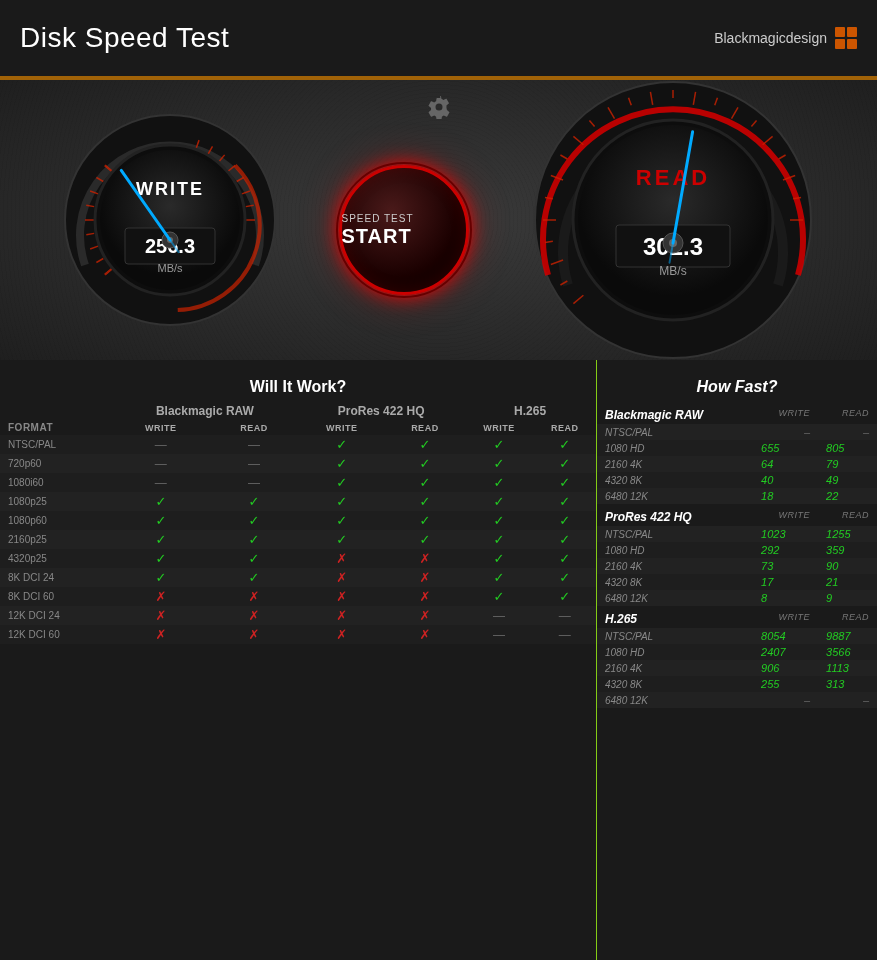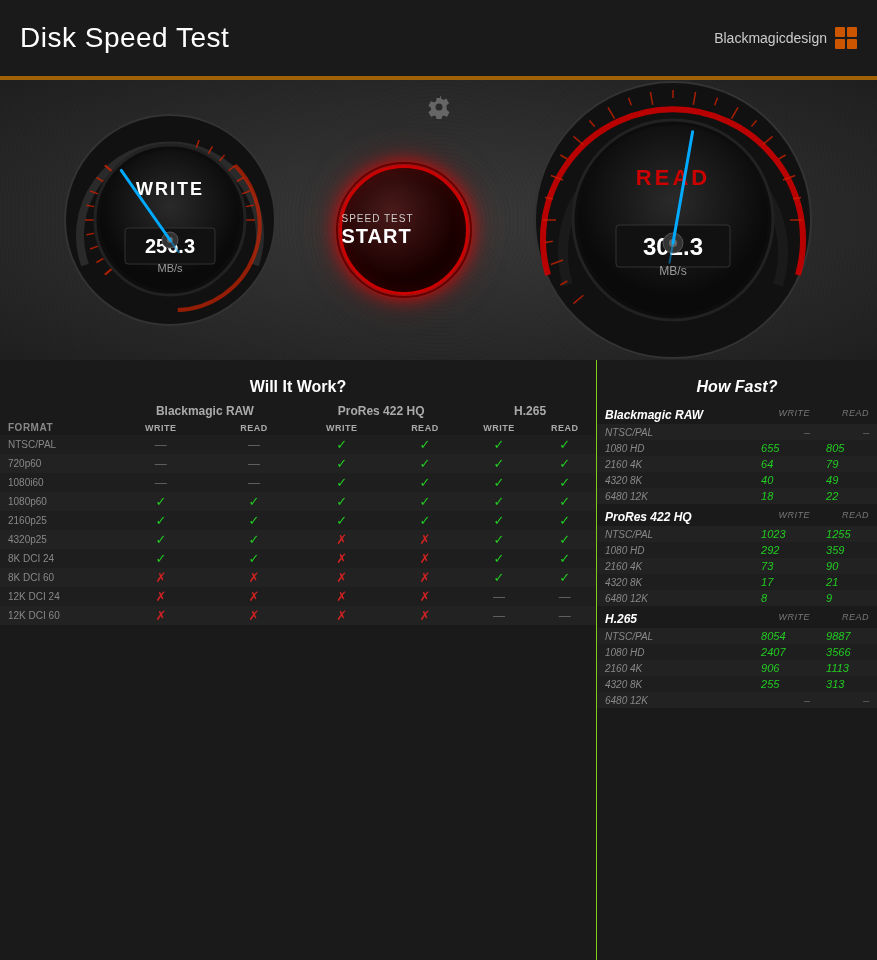--- a/index.html
+++ b/index.html
@@ -445,20 +445,29 @@
           <tr>
             <td class="format-col">1080i60</td>
             <td><span class="dash-gray">—</span></td>
             <td><span class="dash-gray">—</span></td>
             <td><span class="check-green">✓</span></td>
             <td><span class="check-green">✓</span></td>
             <td><span class="check-green">✓</span></td>
             <td><span class="check-green">✓</span></td>
           </tr>
           <tr>
+            <td class="format-col">1080p25</td>
+            <td><span class="check-green">✓</span></td>
+            <td><span class="check-green">✓</span></td>
+            <td><span class="check-green">✓</span></td>
+            <td><span class="check-green">✓</span></td>
+            <td><span class="check-green">✓</span></td>
+            <td><span class="check-green">✓</span></td>
+          </tr>
+          <tr>
             <td class="format-col">1080p60</td>
             <td><span class="check-green">✓</span></td>
             <td><span class="check-green">✓</span></td>
             <td><span class="check-green">✓</span></td>
             <td><span class="check-green">✓</span></td>
             <td><span class="check-green">✓</span></td>
             <td><span class="check-green">✓</span></td>
           </tr>
           <tr>
             <td class="format-col">2160p25</td>

